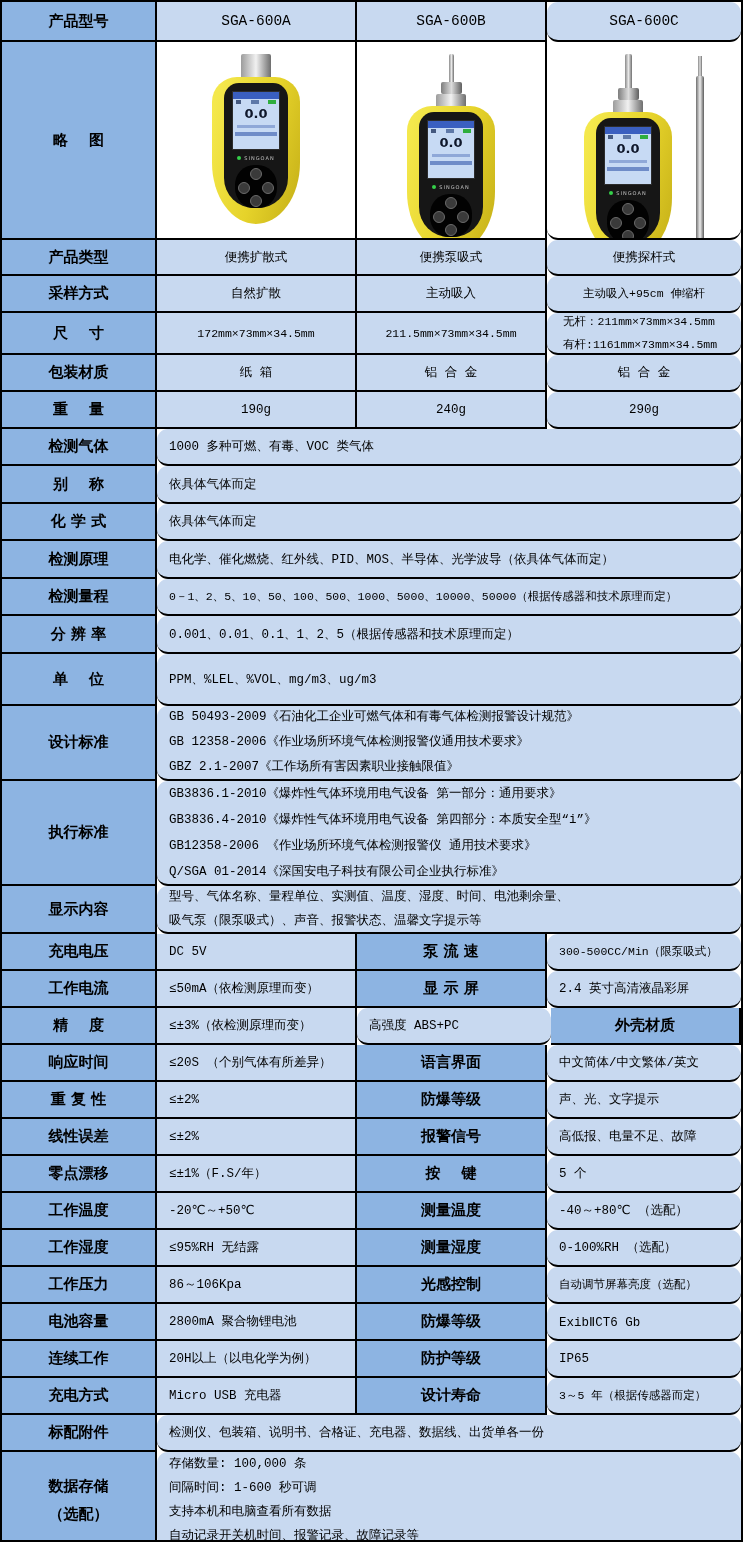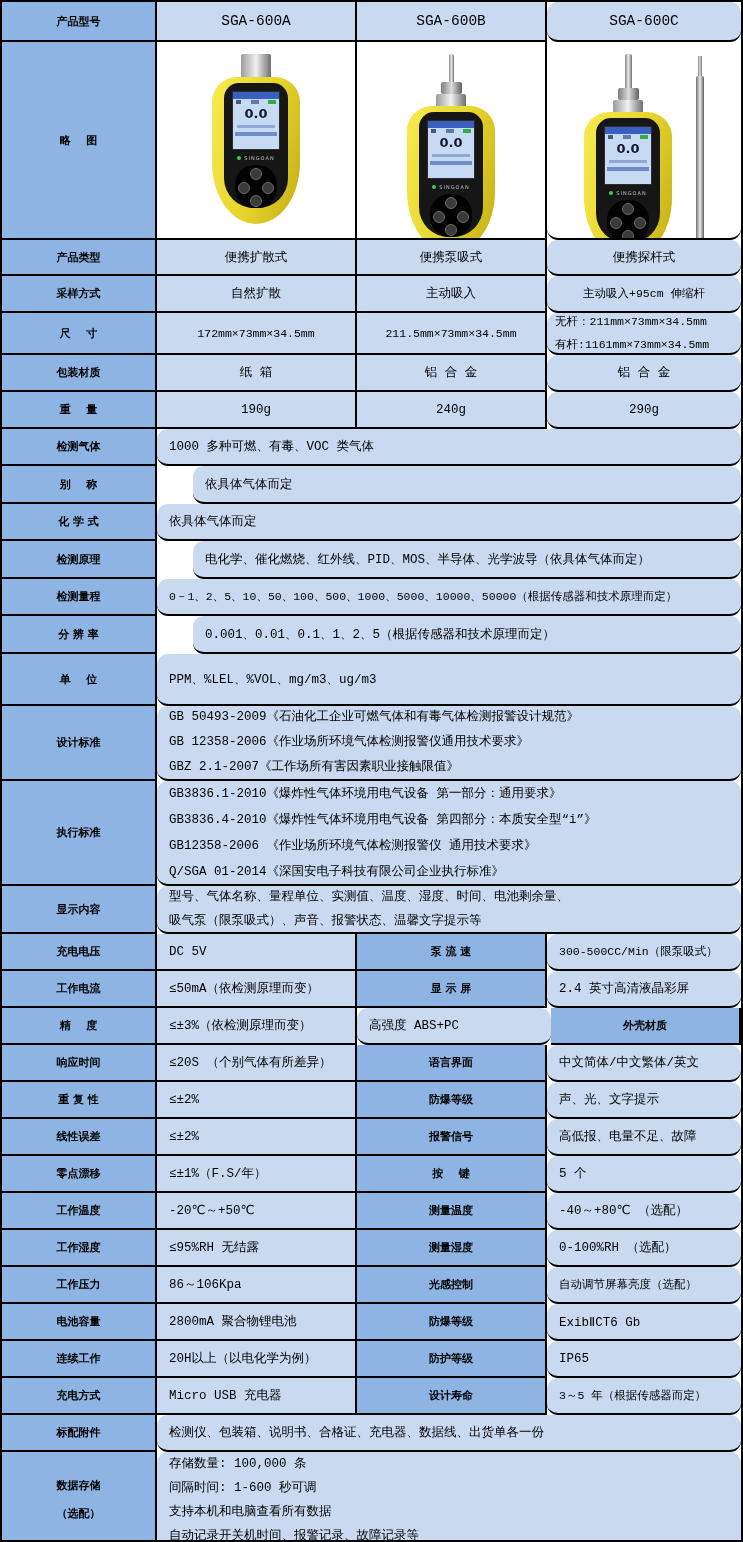--- a/index.html
+++ b/index.html
@@ -2,28 +2,28 @@
 <html><head>
 <meta charset="utf-8">
 <style>
   * { margin:0; padding:0; box-sizing:border-box; }
   body { background:#ffffff; font-family:"DejaVu Sans", sans-serif; color:#000; }
   .table { width:743px; height:1542px; border:2px solid #000; overflow:hidden; background:#fff; }
   .row { display:flex; width:100%; }
   .cell { border-right:2px solid #000; border-bottom:2px solid #000; display:flex; align-items:center; overflow:hidden; }
   .cell.last { border-right:none; }
   .row-last .cell { border-bottom:none; }
-  .lbl { background:#8DB4E2; justify-content:center; font-weight:bold; font-size:11px; white-space:pre; text-align:center; }
+  .lbl { background:#8DB4E2; justify-content:center; font-weight:bold; font-size:15px; white-space:pre; text-align:center; }
   .val { background:#C8D9F0; font-size:12.5px; font-family:"Liberation Mono","DejaVu Sans Mono","DejaVu Sans",monospace; }
   .center { justify-content:center; text-align:center; }
   .padded { padding-left:12px; }
   .col { flex-direction:column; align-items:flex-start; justify-content:center; }
   .col.ctr { align-items:center; }
   .w1 { width:155px; } .w2 { width:200px; } .w3 { width:190px; } .w4 { flex:1;border-radius:11px; }
-  .r40{height:40px;} .r198{height:198px;} .r36{height:36px;} .r37{height:37px;} .r38{height:38px;gap:36px;}
+  .r40{height:40px;} .r198{height:198px;} .r36{height:36px;} .r37{height:37px;} .r38{height:38px;}
   .r50{height:42px;} .r35{height:52px;} .r75{height:75px;} .r105{height:105px;} .r48{height:48px;}
   .rsplit{height:37px;} .r96{height:96px;}
   .hdr-model { font-size:14.5px; }
   .lines25 .ln { line-height:25px; } .lines26 .ln { line-height:26px; }
   .lines24 .ln { line-height:24px; } .small { font-size:11.5px; }
   .sk { background:#fff; justify-content:center; align-items:flex-start; padding-top:12px; }
   
   .device { display:flex; flex-direction:column; align-items:center; }
   .probe { width:5px; height:28px; background:linear-gradient(90deg,#8a8a8a,#e8e8e8,#6f6f6f); border-radius:2px 2px 0 0; }
   .probe.tall { width:7px; height:34px; }
@@ -184,21 +184,21 @@
   <div class="row r37">
     <div class="cell lbl w1">采样方式</div>
     <div class="cell val w2 center">自然扩散</div>
     <div class="cell val w3 center">主动吸入</div>
     <div class="cell val w4 center small last">主动吸入+95cm 伸缩杆</div>
   </div>
   <div class="row r50">
     <div class="cell lbl w1">尺    寸</div>
     <div class="cell val w2 center small">172mm×73mm×34.5mm</div>
     <div class="cell val w3 center small">211.5mm×73mm×34.5mm</div>
-    <div class="cell val w4 col small last" style="padding-left:8px;">
+    <div class="cell val w4 col small last" style="padding-left:16px;">
       <div class="ln" style="line-height:23px;">无杆：211mm×73mm×34.5mm</div>
       <div class="ln" style="line-height:23px;">有杆:1161mm×73mm×34.5mm</div>
     </div>
   </div>
   <div class="row r37">
     <div class="cell lbl w1">包装材质</div>
     <div class="cell val w2 center">纸 箱</div>
     <div class="cell val w3 center">铝 合 金</div>
     <div class="cell val w4 center last">铝 合 金</div>
   </div>

